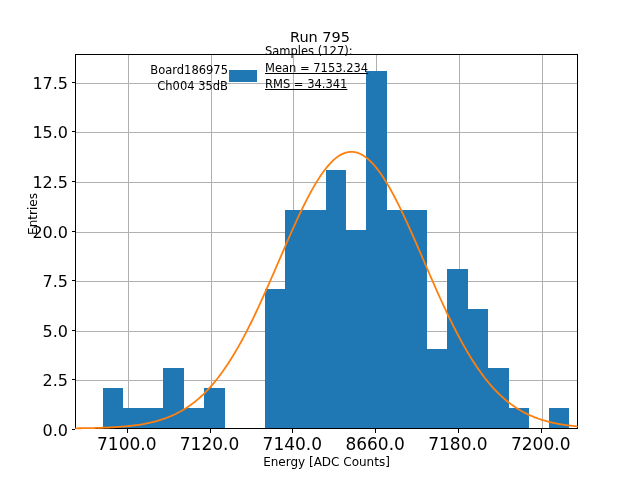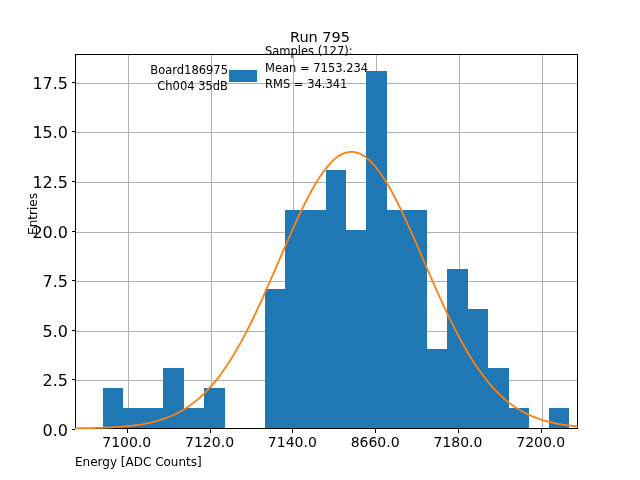--- a/index.html
+++ b/index.html
@@ -31,32 +31,32 @@
   #bars{position:absolute;inset:0;overflow:hidden;}
   .bar{position:absolute;bottom:0;background:#1f77b4;}
 
   
   #fitsvg{position:absolute;inset:0;overflow:visible;}
 
   
   .tick-x{position:absolute;width:1px;height:3.5px;background:#000;top:429px;}
   .tick-y{position:absolute;height:1px;width:3.5px;background:#000;left:71.5px;}
   .ticklabel-x{
-    position:absolute;top:434px;font-size:14px;color:#000;
+    position:absolute;top:434px;font-size:17px;color:#000;
     text-align:center;width:80px;
   }
   .ticklabel-y{
     position:absolute;font-size:16px;color:#000;
     text-align:right;width:46px;left:22px;
   }
 
   
   #xlabel{
     position:absolute;left:75px;top:455px;width:503px;
-    font-size:12px;color:#000;
+    text-align:center;font-size:12px;color:#000;
   }
   #ylabel{
     position:absolute;left:-27px;top:207px;width:120px;
     text-align:center;font-size:12px;color:#000;
     transform:rotate(-90deg);transform-origin:center center;
   }
 
   
   #atlas-block{
     position:absolute;left:98px;top:62px;width:130px;
@@ -72,21 +72,21 @@
   }
   .legend-row{display:flex;align-items:center;}
   .legend-handle{
     width:30px;min-width:30px;height:12px;margin-right:7px;
     display:flex;align-items:center;justify-content:center;
   }
   .patch{width:28px;height:12px;background:#1f77b4;}
   .linehandle{width:28px;height:2.2px;background:#ff7f0e;}
   .legend-text{line-height:16px;white-space:nowrap;}
   .lt-right{text-align:left;}
-  #legend-entry-samples{position:relative;}
+  #legend-entry-samples{position:relative;text-decoration:underline;}
   #samples-header{position:absolute;left:37px;top:-16px;white-space:nowrap;}
   #legend-entry-gauss{margin-top:9px;}
 </style>
 </head>
 <body>
 
 <div id="figure">
 
   <div id="chart-title">Run 795</div>
 

